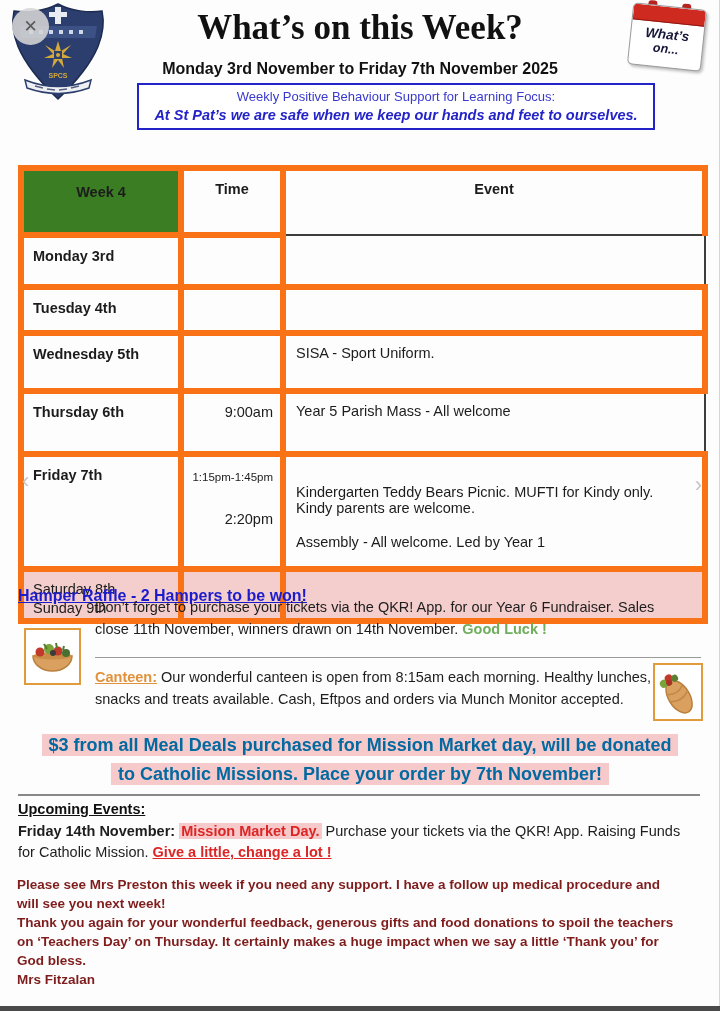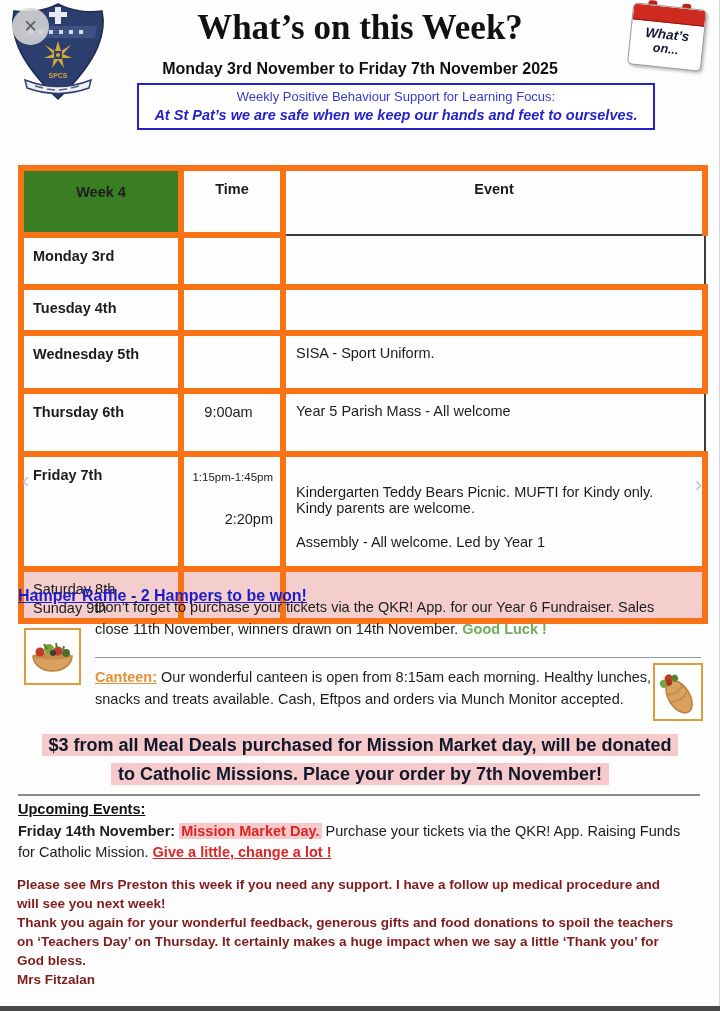--- a/index.html
+++ b/index.html
@@ -32,21 +32,21 @@
   
   table.sched { position:absolute; left:18px; top:165px; width:684px; border-collapse:collapse;
     table-layout:fixed; border:2px solid #66824f; }
   table.sched td { border:6px solid #f97316; vertical-align:top; font-size:14.5px; color:#1c1c1c; }
   .week-cell { background:#3b7d23; color:#f4f6ea; font-weight:bold; font-size:17px;
     text-align:center; padding-top:13px; }
   .col-h { font-weight:bold; font-size:14px; text-align:center; padding-top:10px; }
   .ev-h { border-bottom:2px solid #3d3d3d !important; }
   .day-cell { font-weight:bold; font-size:15px; padding:10px 8px 0 9px; }
   .ev-cell { padding:9px 10px 0 10px; white-space:pre-line; }
-  .tm-cell { text-align:center; padding:10px 7px 0 0; }
+  .tm-cell { text-align:right; padding:10px 7px 0 0; }
   .bcell { border:2px solid #3d3d3d !important; }
   .fri-time { text-align:right; padding:0 7px 0 0; }
   .ft1 { margin-top:14px; font-size:11.5px; }
   .ft2 { margin-top:28px; font-size:14.5px; }
   .fri-event { padding:0 10px; white-space:pre-line; }
   .fe1 { margin-top:11px; }
   .fe2 { margin-top:2px; }
   .we-row td { background:#f3cecd;margin-top:20px; }
   .we-day { padding:8px 8px 0 9px; font-size:14.5px; line-height:19px; }
 
@@ -62,21 +62,21 @@
   .body-block { position:absolute; font-size:14.5px; color:#1d1d1d; line-height:22px; }
   .hamper-body { left:95px; top:596px; width:606px; }
   .good-luck { color:#6fae5c; font-weight:bold; }
   .divider1 { position:absolute; left:95px; top:657px; width:606px; height:1px; background:#9a9a9a; }
   .canteen-body { left:95px; top:666px; width:578px; }
   .canteen-label { color:#e0923c; font-weight:bold; text-decoration:underline; }
   .taco-icon { position:absolute; left:653px; top:663px; width:50px; height:58px;
     border:2px solid #e09b3d; background:#fff; z-index:3; }
 
   .meal-notice { position:absolute; left:0; right:0; top:731px; text-align:center; line-height:29px; }
-  .meal-notice span { background:#f6c9ca; color:#0f172a; font-weight:bold; font-size:18px; padding:1px 7px; }
+  .meal-notice span { background:#f6c9ca; color:#0369a1; font-weight:bold; font-size:18px; padding:1px 7px; }
 
   .divider2 { position:absolute; left:18px; top:794px; width:682px; height:1.5px; background:#888; }
   .upcoming-heading { position:absolute; left:18px; top:801px; font-size:14.5px; font-weight:bold;
     color:#111; text-decoration:underline; }
   .upcoming-body { left:18px; top:821px; width:664px; line-height:21px; }
   .up-date { font-weight:bold; }
   .up-hl { background:#f6c9ca; color:#dd2525; font-weight:bold; padding:0 2px; }
   .up-cta { color:#dd2525; font-weight:bold; text-decoration:underline; }
 
   .principal-note { position:absolute; left:17px; top:875px; width:690px;

